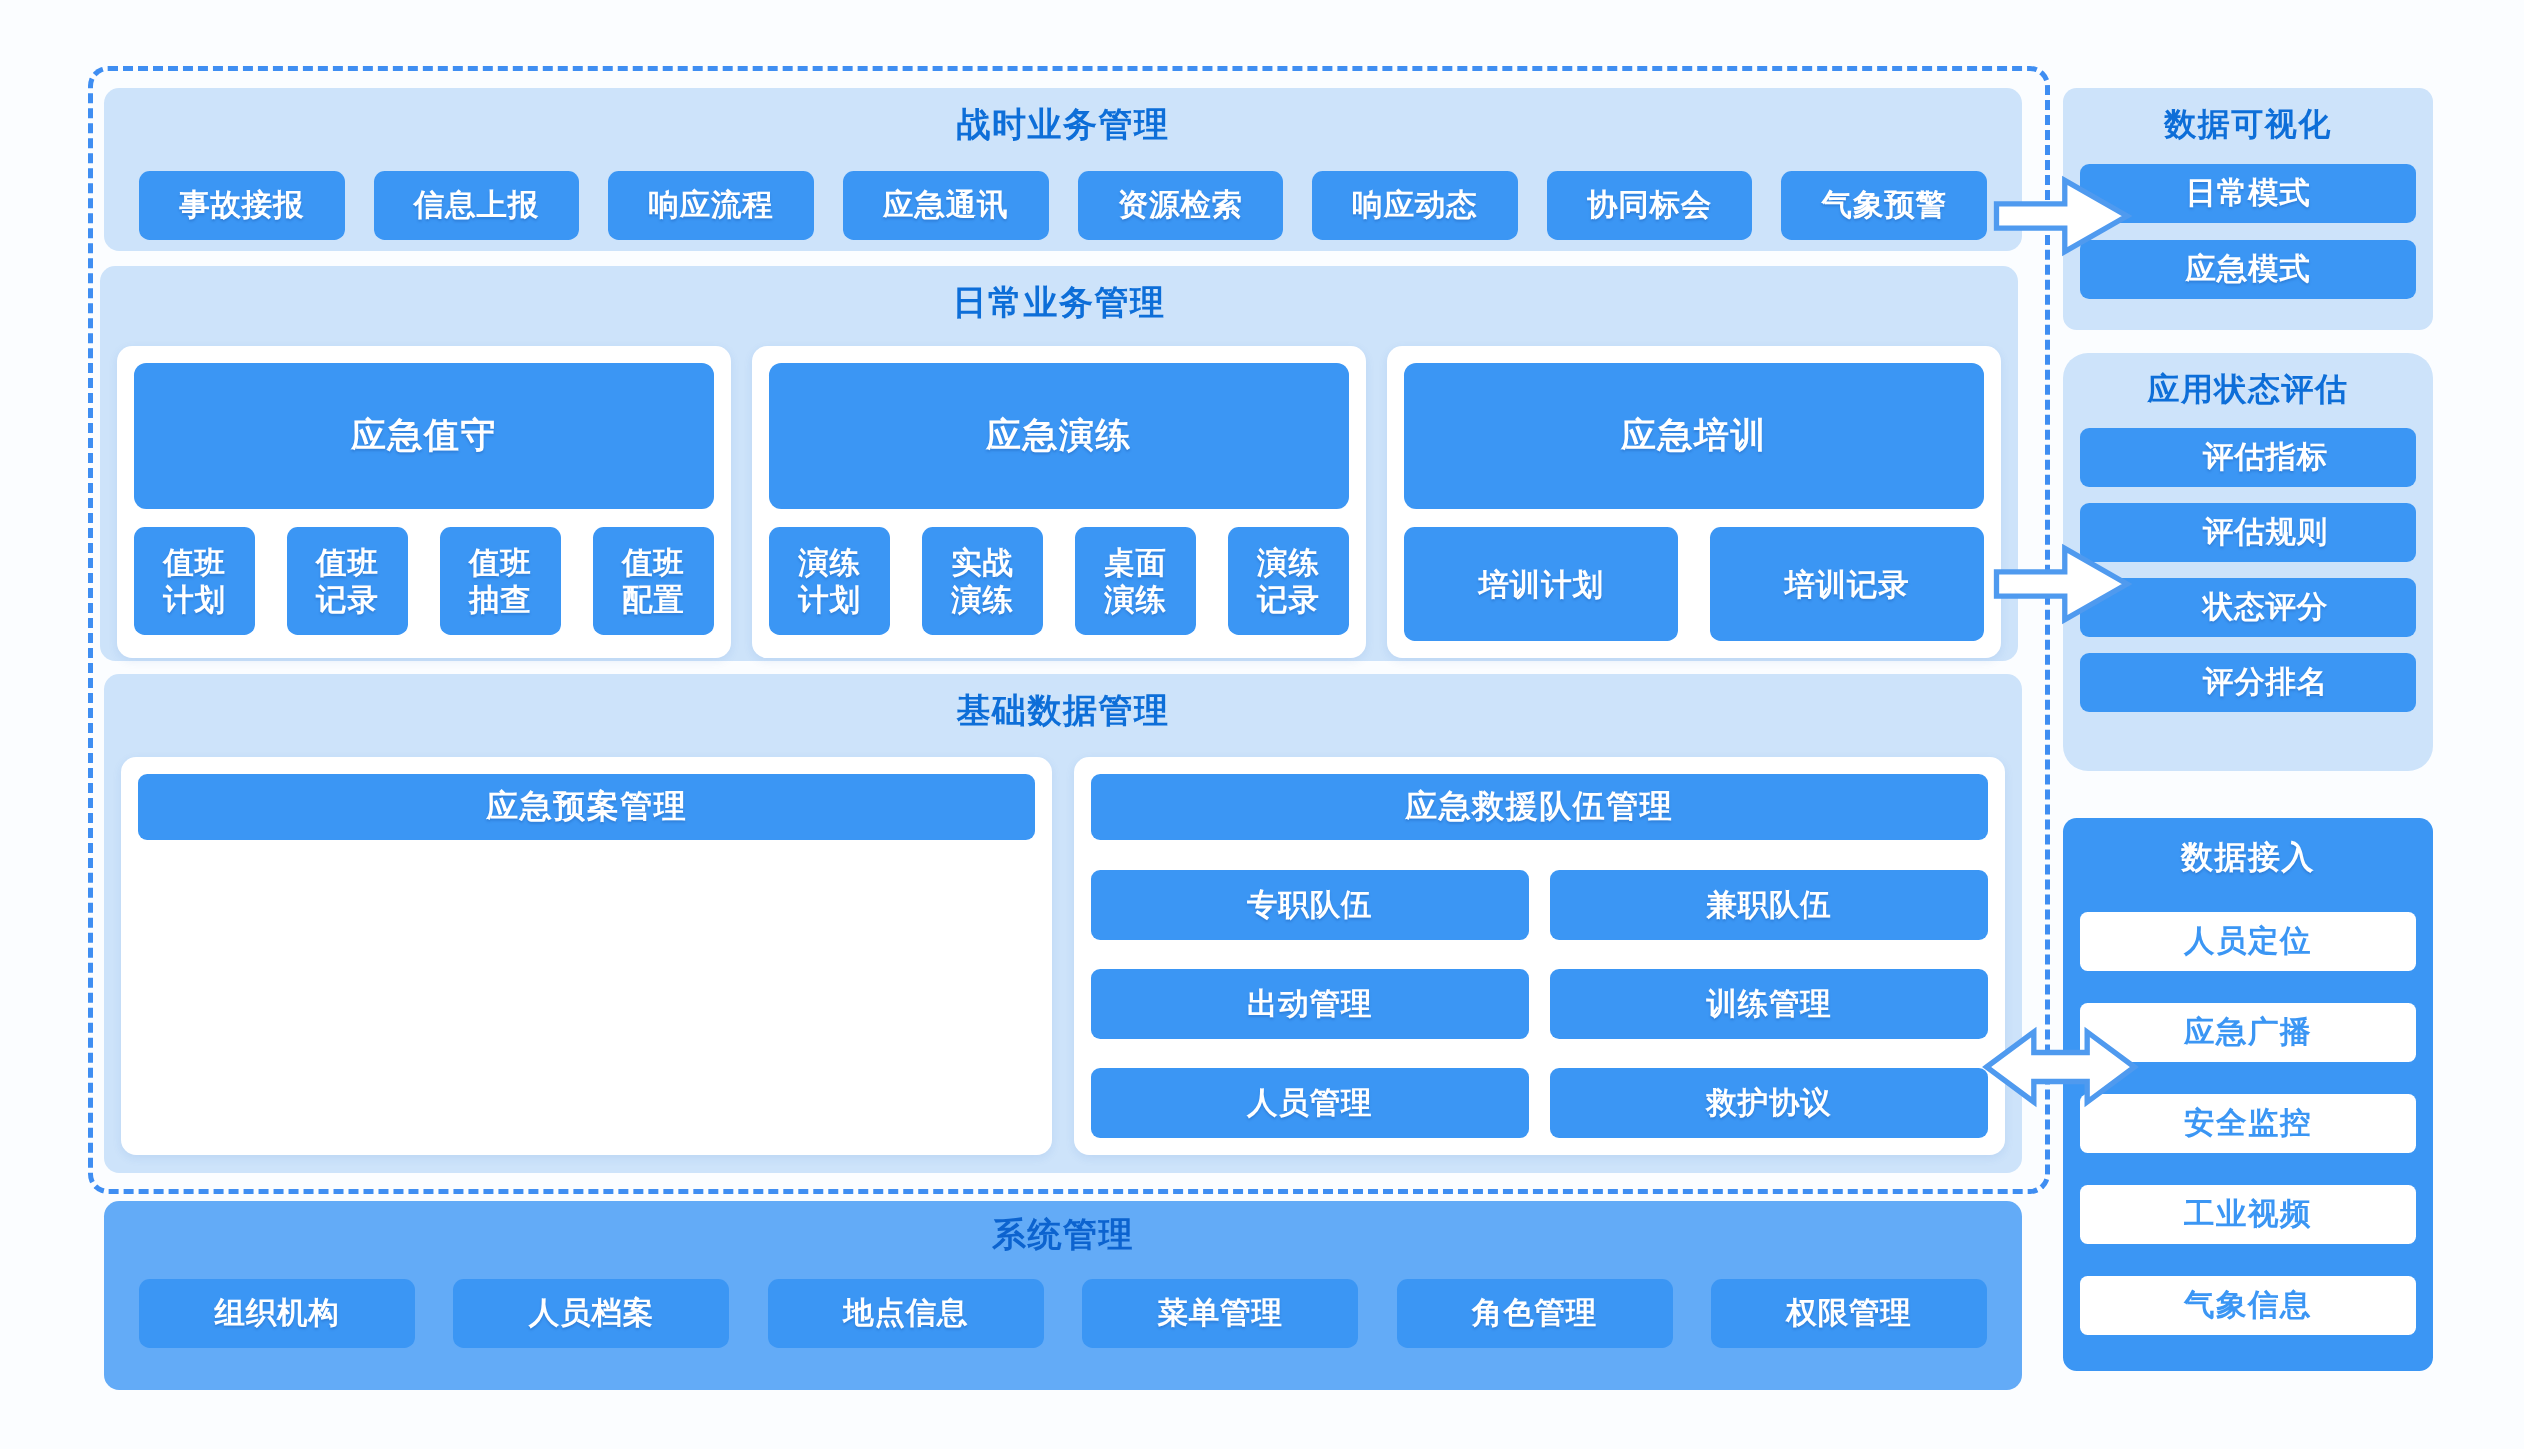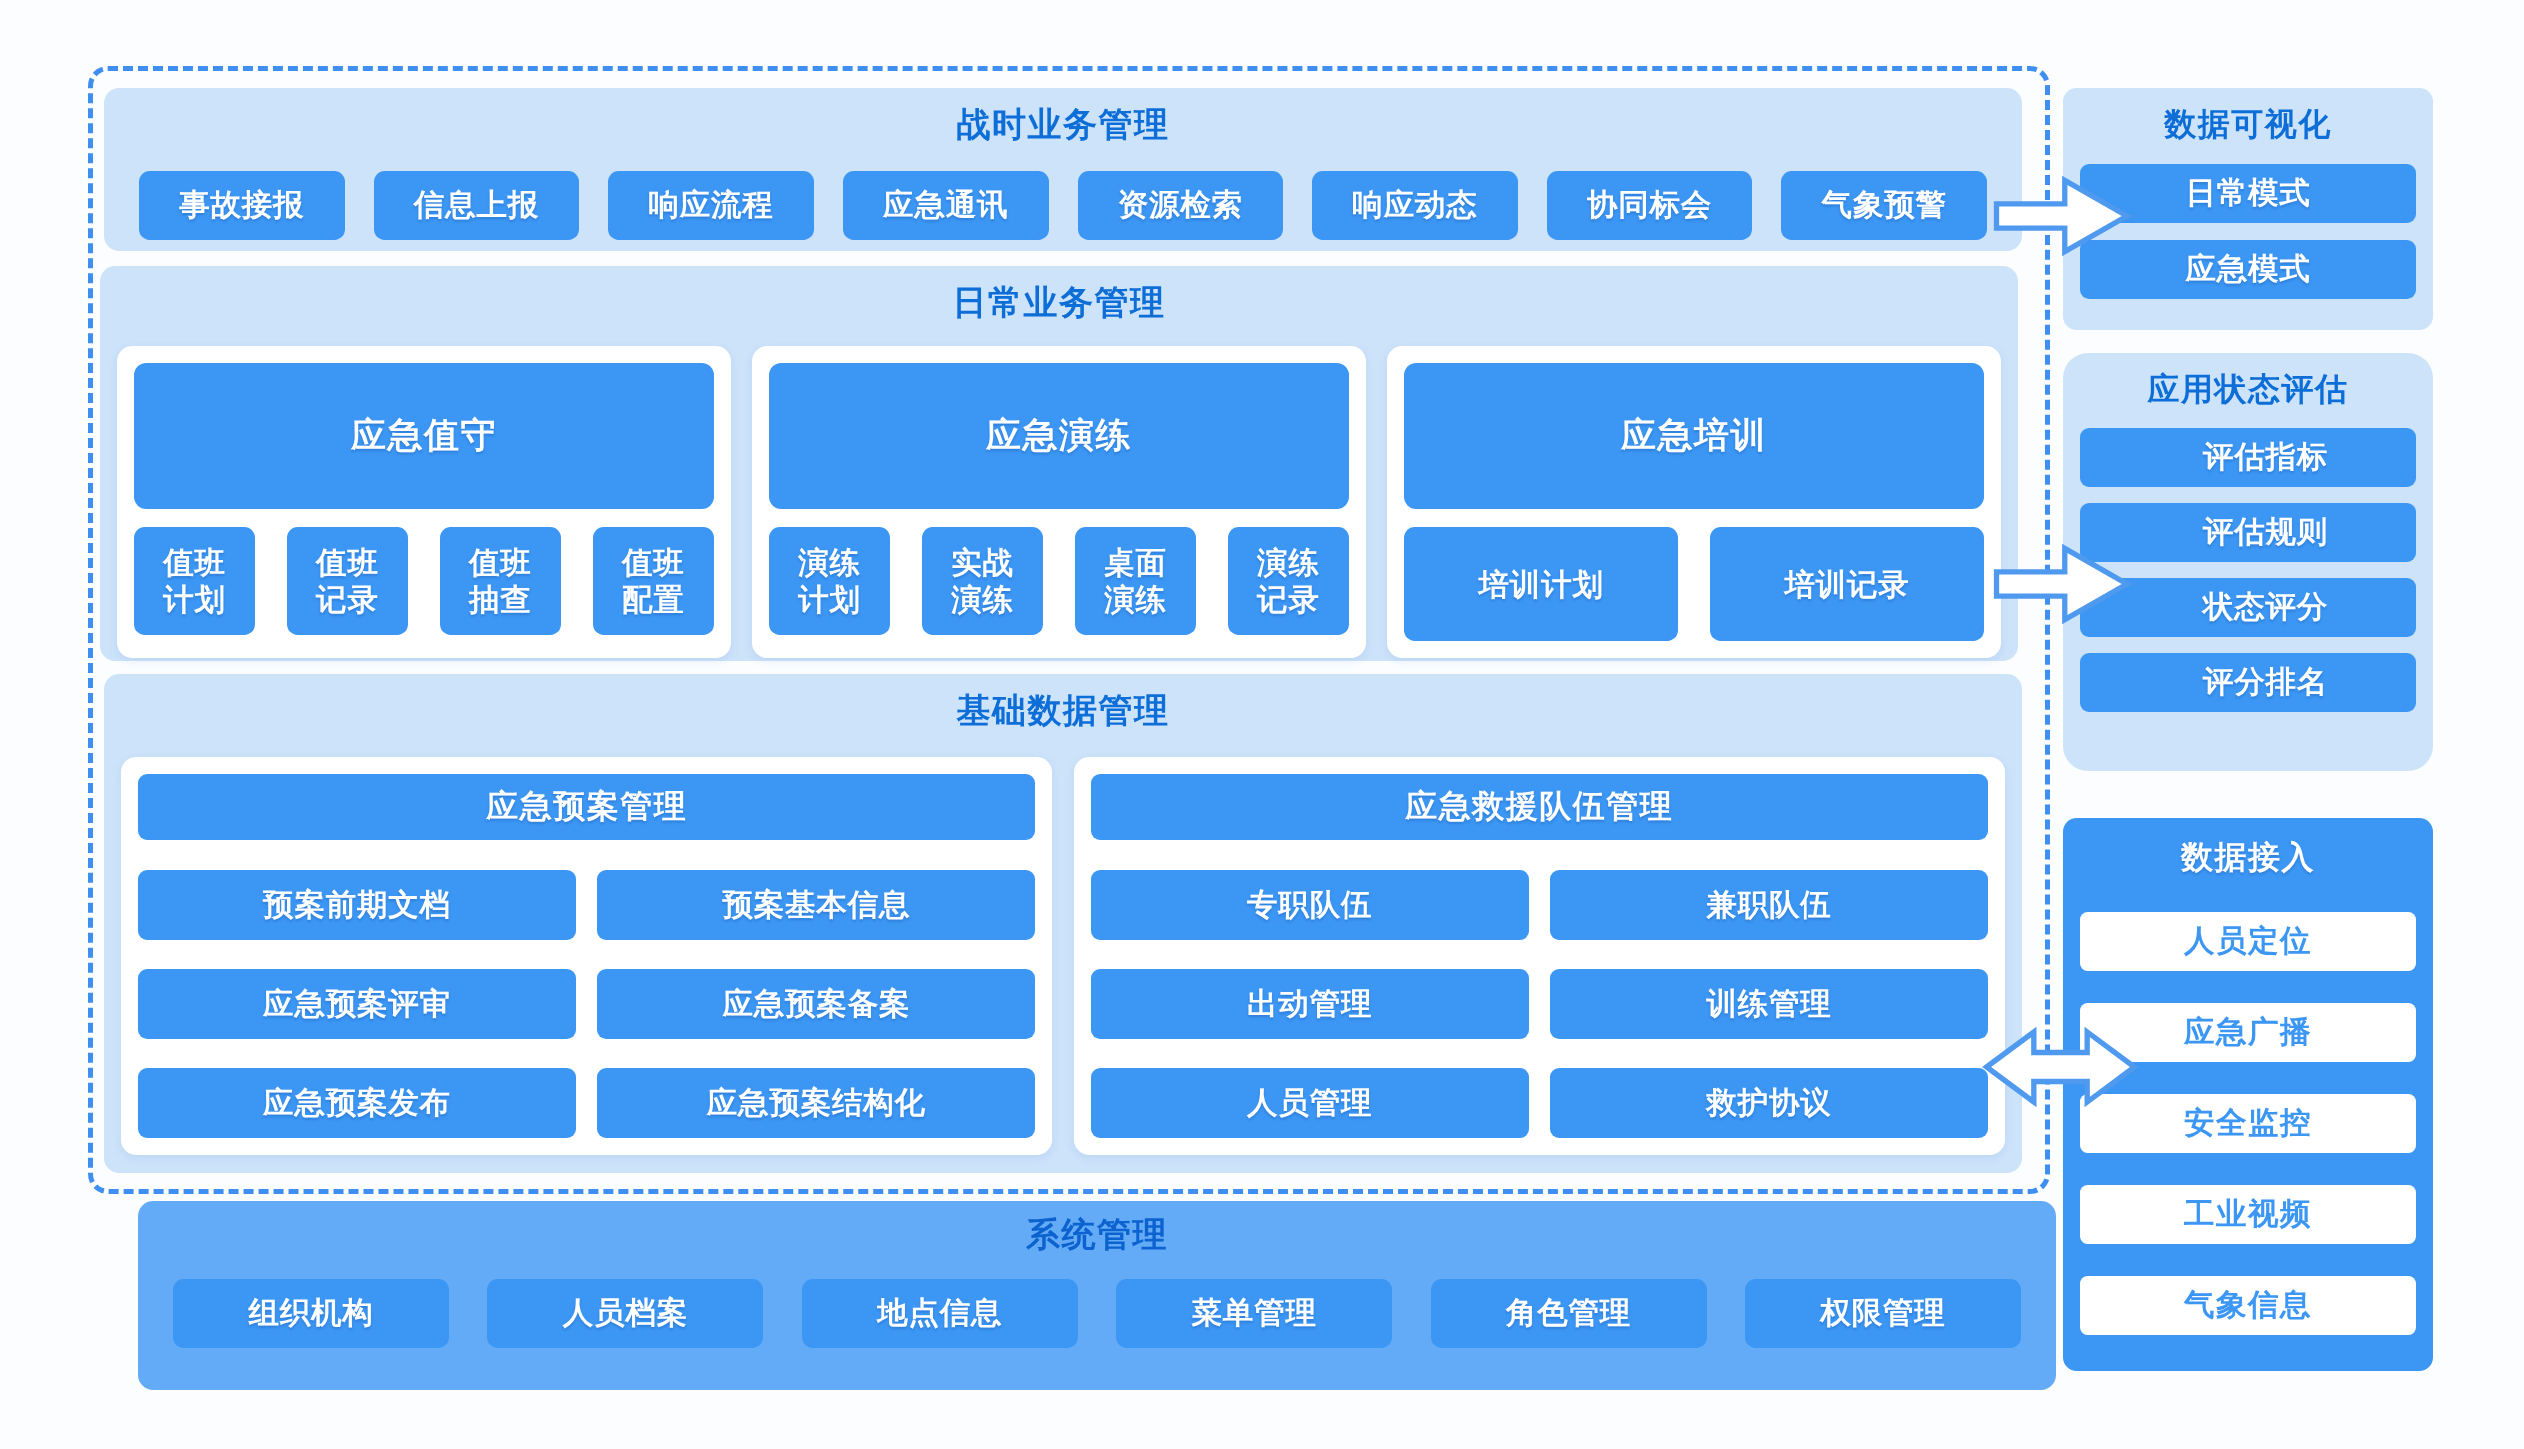--- a/index.html
+++ b/index.html
@@ -38,21 +38,21 @@
 
   
   #basic{left:104px;top:674px;width:1918px;height:499px;}
   #basic .cards{padding-top:23px;}
   #basic .card-header{height:66px;font-size:32px;border-radius:9.1px;}
   .grid2{display:grid;grid-template-columns:1fr 1fr;gap:29px 21.3px;margin-top:30.5px;}
   .grid2 .btn{height:70px;border-radius:9.1px;}
 
   
   #system{left:104px;top:1201px;width:1918px;height:189px;background:#63abf7;border-radius:15.2px;
-          box-sizing:border-box;margin-left:34px;}
+          box-sizing:border-box;}
   #system .sec-title{color:#0c63cf;padding-top:10.7px;}
   #system .btn-row{display:flex;justify-content:space-between;padding:21.3px 35px 0;}
   #system .btn{width:276px;height:69px;}
 
   
   .panel{position:absolute;left:2063px;width:370px;background:#cde3fa;border-radius:13.7px;
          box-sizing:border-box;padding:0 17px;}
   .panel .sec-title{font-size:32px;padding-top:15.2px;}
   .panel .btn{height:59px;border-radius:9.1px;font-size:30.5px;}
   #viz{top:88px;height:242px;}
@@ -143,28 +143,20 @@
 
     </div>
   </div>
 
   <div class="section" id="basic">
     <div class="sec-title">基础数据管理</div>
     <div class="cards">
 
       <div class="card">
         <div class="card-header">应急预案管理</div>
-        <div class="grid2">
-          <div class="btn">预案前期文档</div>
-          <div class="btn">预案基本信息</div>
-          <div class="btn">应急预案评审</div>
-          <div class="btn">应急预案备案</div>
-          <div class="btn">应急预案发布</div>
-          <div class="btn">应急预案结构化</div>
-        </div>
       </div>
 
 
       <div class="card">
         <div class="card-header">应急救援队伍管理</div>
         <div class="grid2">
           <div class="btn">专职队伍</div>
           <div class="btn">兼职队伍</div>
           <div class="btn">出动管理</div>
           <div class="btn">训练管理</div>

